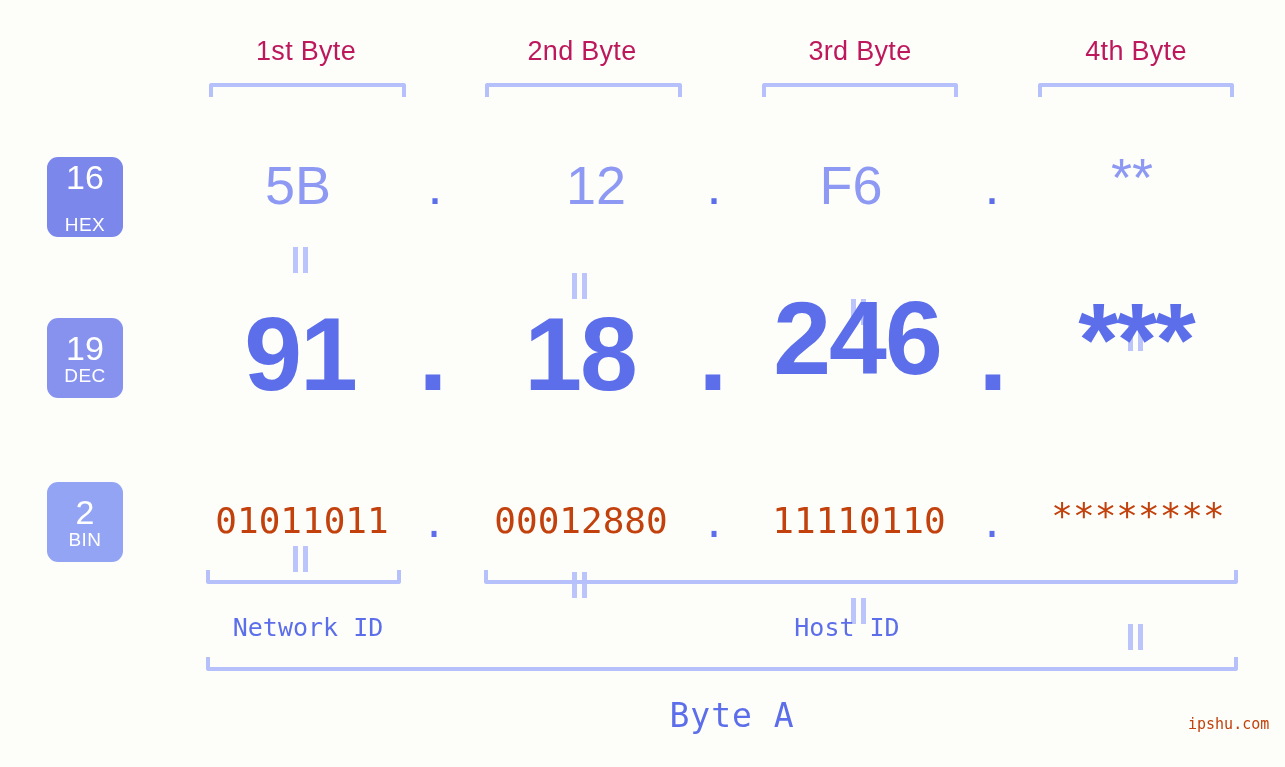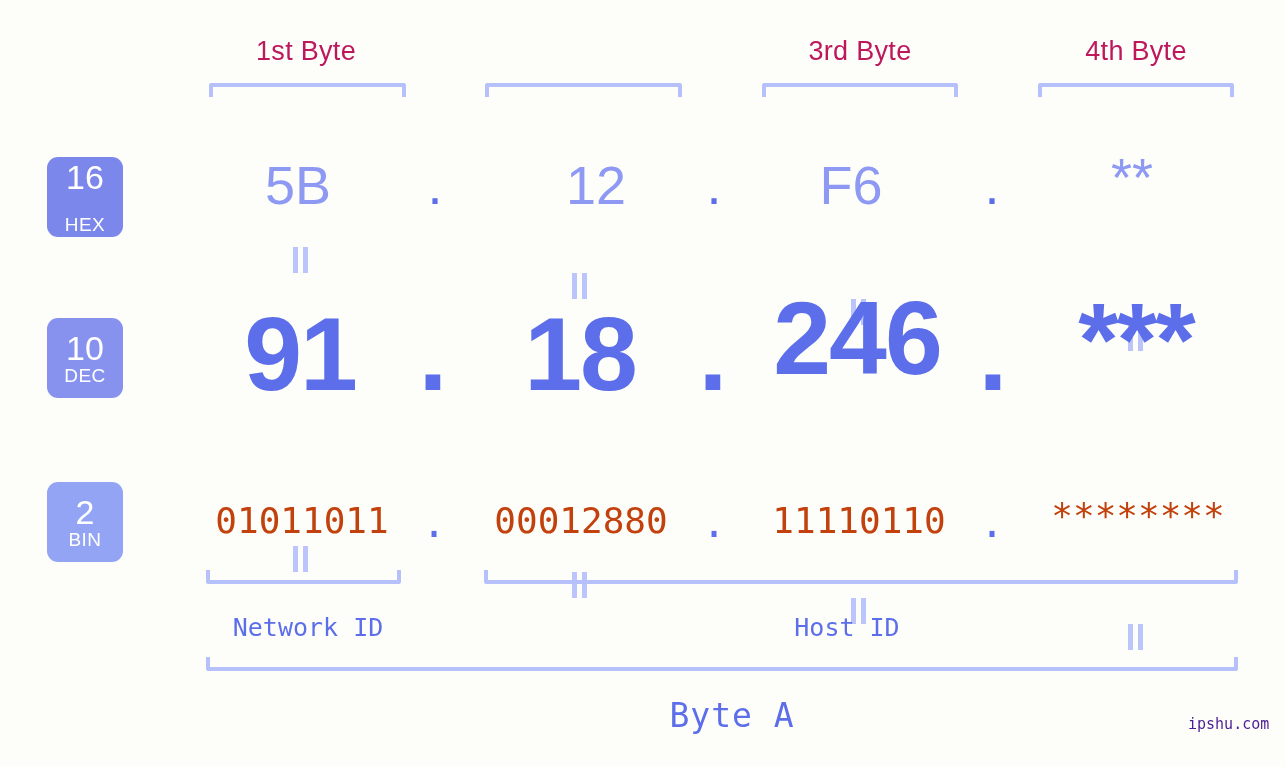--- a/index.html
+++ b/index.html
@@ -170,45 +170,46 @@
     text-align: center;
     white-space: nowrap;
     line-height: 1;
     letter-spacing: 1px;
   }
 
   
   .watermark {
     font-family: "DejaVu Sans Mono", monospace;
     font-size: 15px;
-    color: #4c1d95;
+    color: #c2410c;
     white-space: nowrap;
     line-height: 1;
   }
 </style>
 </head>
 <body>
 
 <div id="stage">
 
   <div class="abs byte-label" style="left:206px; top:36px; width:200px;">1st Byte</div>
+  <div class="abs byte-label" style="left:482px; top:36px; width:200px;">2nd Byte</div>
   <div class="abs byte-label" style="left:760px; top:36px; width:200px;">3rd Byte</div>
   <div class="abs byte-label" style="left:1036px; top:36px; width:200px;">4th Byte</div>
 
   <div class="abs bracket-top" style="left:209px; top:83px; width:197px;"></div>
   <div class="abs bracket-top" style="left:485px; top:83px; width:197px;"></div>
   <div class="abs bracket-top" style="left:762px; top:83px; width:196px;"></div>
   <div class="abs bracket-top" style="left:1038px; top:83px; width:196px;"></div>
 
   <div class="abs badge badge-hex" style="left:47px; top:157px;">
     <span class="num">16</span>
     <span class="nm">HEX</span>
   </div>
   <div class="abs badge badge-dec" style="left:47px; top:318px;">
-    <span class="num">10</span>
+    <span class="num">19</span>
     <span class="nm">DEC</span>
   </div>
   <div class="abs badge badge-bin" style="left:47px; top:482px;">
     <span class="num">2</span>
     <span class="nm">BIN</span>
   </div>
 
   <div class="abs hex-val" style="left:198px; top:158px; width:200px;">5B</div>
   <div class="abs hex-dot" style="left:400px; top:158px; width:70px;">.</div>
   <div class="abs hex-val" style="left:496px; top:158px; width:200px;">12</div>

